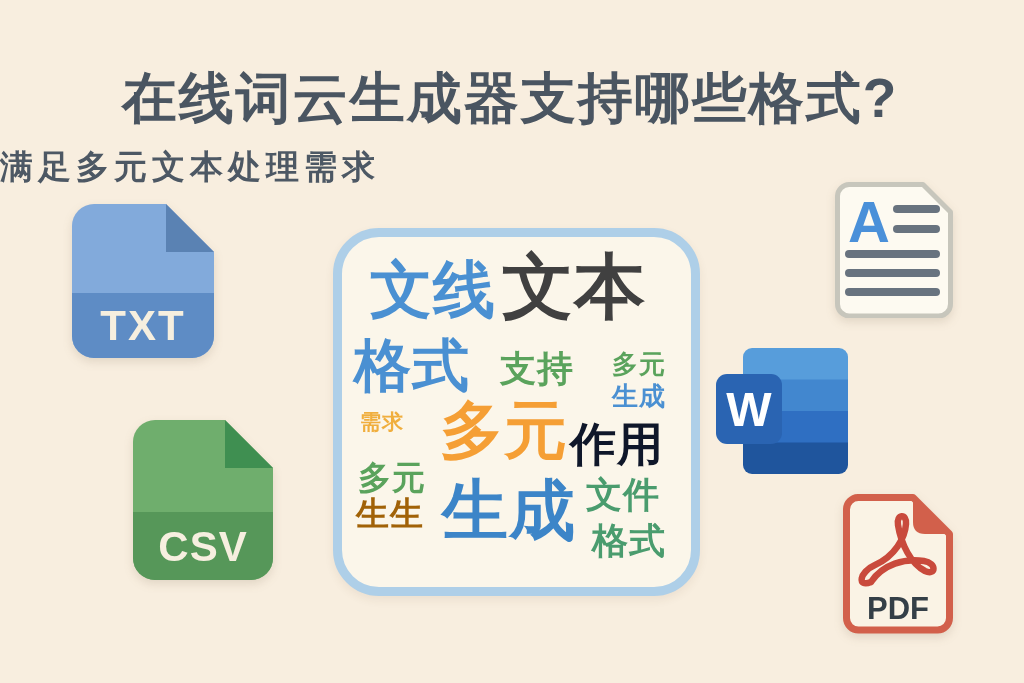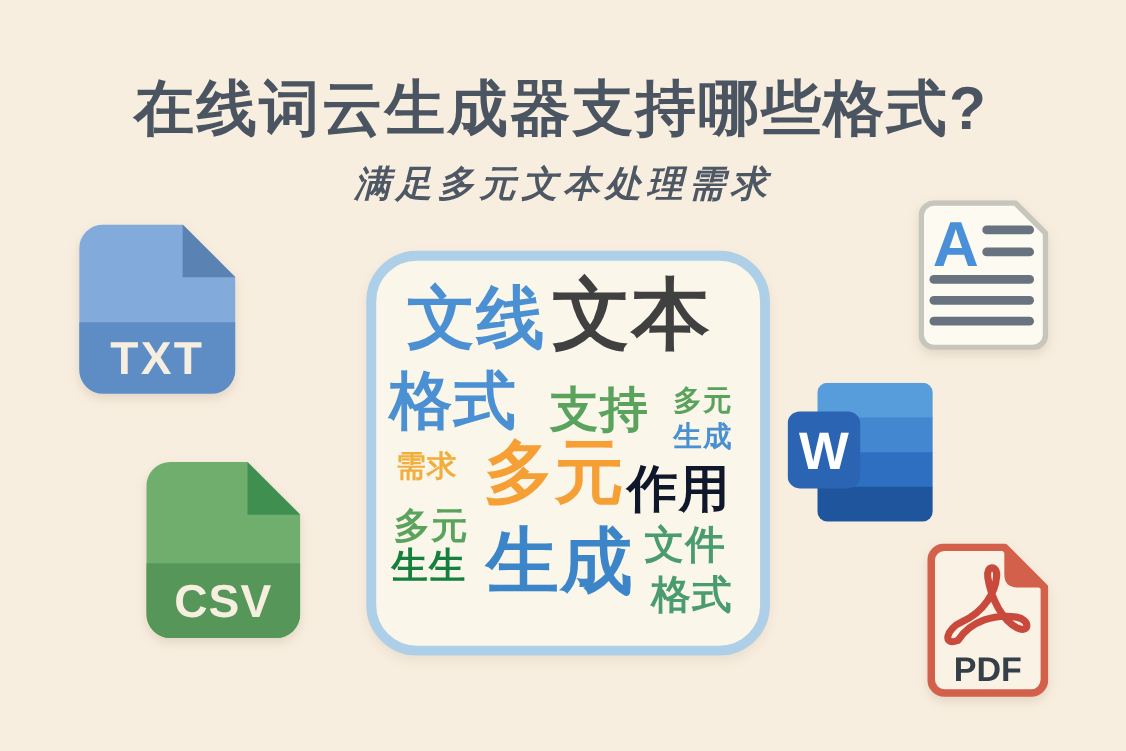--- a/index.html
+++ b/index.html
@@ -6,22 +6,22 @@
   .canvas{
     position:relative;width:1024px;height:683px;overflow:hidden;
     background:#f8eedf;
     font-family:"Liberation Sans",sans-serif;
   }
   .title{
     position:absolute;top:62px;left:0;width:1020px;text-align:center;
     font-size:55px;font-weight:900;letter-spacing:2px;color:#4a5561;
   }
   .subtitle{
-    position:absolute;top:145px;left:0;width:1024px;text-align:center;
-    font-size:33px;font-weight:600;letter-spacing:5px;color:#4d5864;font-style:italic;
+    position:absolute;top:145px;left:0;width:1024px;
+    font-size:33px;font-weight:600;letter-spacing:5px;color:#4d5864;
   }
   .icon{position:absolute;}
   .icon-shadow{filter:drop-shadow(0 4px 5px rgba(90,70,40,.14));}
   .cloud-box{
     position:absolute;left:333px;top:228px;width:367px;height:368px;
     box-sizing:border-box;border:9px solid #aecfe8;border-radius:46px;
     background:#fbf6ea;box-shadow:0 4px 10px rgba(90,70,40,.08);
   }
   .cloud-word{
     position:absolute;line-height:1;font-weight:900;white-space:nowrap;
@@ -49,28 +49,28 @@
     <path d="M0 92 H140 V138 A22 22 0 0 1 118 160 H22 A22 22 0 0 1 0 138 Z" fill="#569759"></path>
     <path d="M92 0 L140 48 H92 Z" fill="#3f8f51"></path>
     <text x="70" y="141" text-anchor="middle" font-size="42" font-weight="800" letter-spacing="1" fill="#f6efdf">CSV</text>
   </svg>
 
   <div class="cloud-box">
     <div style="position:absolute;left:0;top:0;width:100%;height:100%;border-radius:30px;">
         <span class="cloud-word" style="left: 28px; top: 22px; font-size: 62px; color: rgb(74, 144, 210);">文线</span>
         <span class="cloud-word" style="left: 160px; top: 14px; font-size: 71px; color: #404040;">文本</span>
         <span class="cloud-word" style="left: 12px; top: 100px; font-size: 57px; color: rgb(74, 144, 210);">格式</span>
-        <span class="cloud-word" style="left: 158px; top: 114px; font-size: 44px; color: rgb(90, 163, 92);">支持</span>
+        <span class="cloud-word" style="left: 158px; top: 114px; font-size: 36px; color: rgb(90, 163, 92);">支持</span>
         <span class="cloud-word" style="left: 270px; top: 114px; font-size: 26px; color: rgb(90, 163, 92);">多元</span>
         <span class="cloud-word" style="left: 270px; top: 146px; font-size: 26px; color: rgb(74, 144, 210);">生成</span>
-        <span class="cloud-word" style="left: 18px; top: 174px; font-size: 27px; color: rgb(240, 174, 61);">需求</span>
+        <span class="cloud-word" style="left: 18px; top: 174px; font-size: 21px; color: rgb(240, 174, 61);">需求</span>
         <span class="cloud-word" style="left: 98px; top: 162px; font-size: 63px; color: rgb(245, 159, 53);">多元</span>
         <span class="cloud-word" style="left: 228px; top: 184px; font-size: 46px; color: #0f172a;">作用</span>
         <span class="cloud-word" style="left: 16px; top: 224px; font-size: 33px; color: rgb(90, 163, 92);">多元</span>
-        <span class="cloud-word" style="left: 14px; top: 260px; font-size: 33px; color: #15803d;">生生</span>
+        <span class="cloud-word" style="left: 14px; top: 260px; font-size: 33px; color: #a16207;">生生</span>
         <span class="cloud-word" style="left: 100px; top: 240px; font-size: 66px; color: rgb(60, 133, 200);">生成</span>
         <span class="cloud-word" style="left: 244px; top: 240px; font-size: 36px; color: rgb(74, 156, 110);">文件</span>
         <span class="cloud-word" style="left: 250px; top: 286px; font-size: 36px; color: rgb(74, 156, 110);">格式</span>
       </div>
   </div>
 
   <svg class="icon icon-shadow" style="left:835px;top:182px;" width="118" height="136" viewBox="0 0 118 136">
     <path stroke="#c7c6bc" stroke-width="5" stroke-linejoin="round" d="M14 2.5 H88 L115.5 30 V122 A12 12 0 0 1 103.5 134 H14 A12 12 0 0 1 2.5 122 V14 A12 12 0 0 1 14 2.5 Z" fill="#fdfaf1"></path>
     <text x="34" y="60" text-anchor="middle" font-size="58" font-weight="800" fill="#4a90d9">A</text>
     <g stroke="#68737f" stroke-width="8" stroke-linecap="round">

